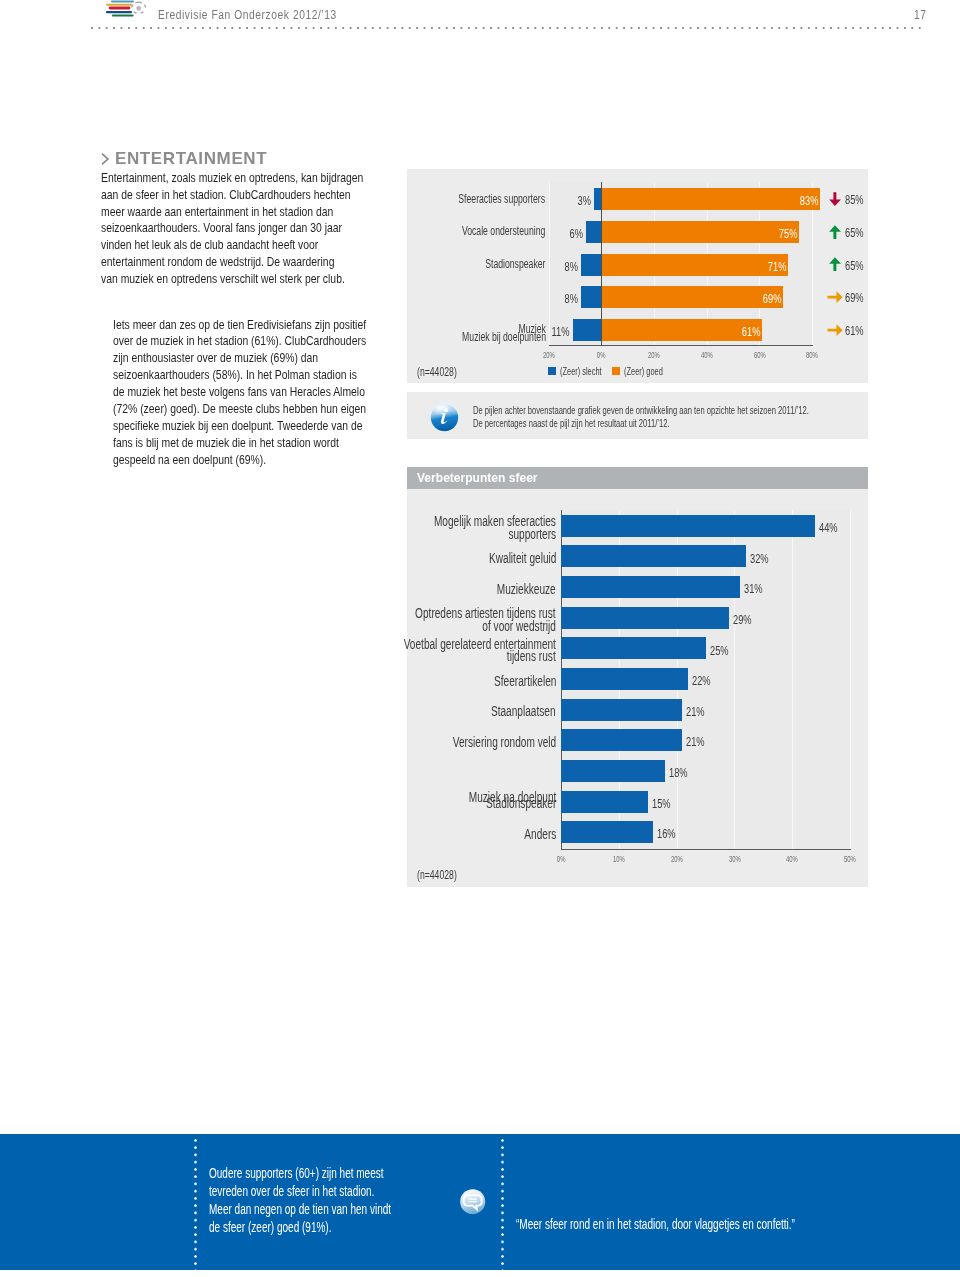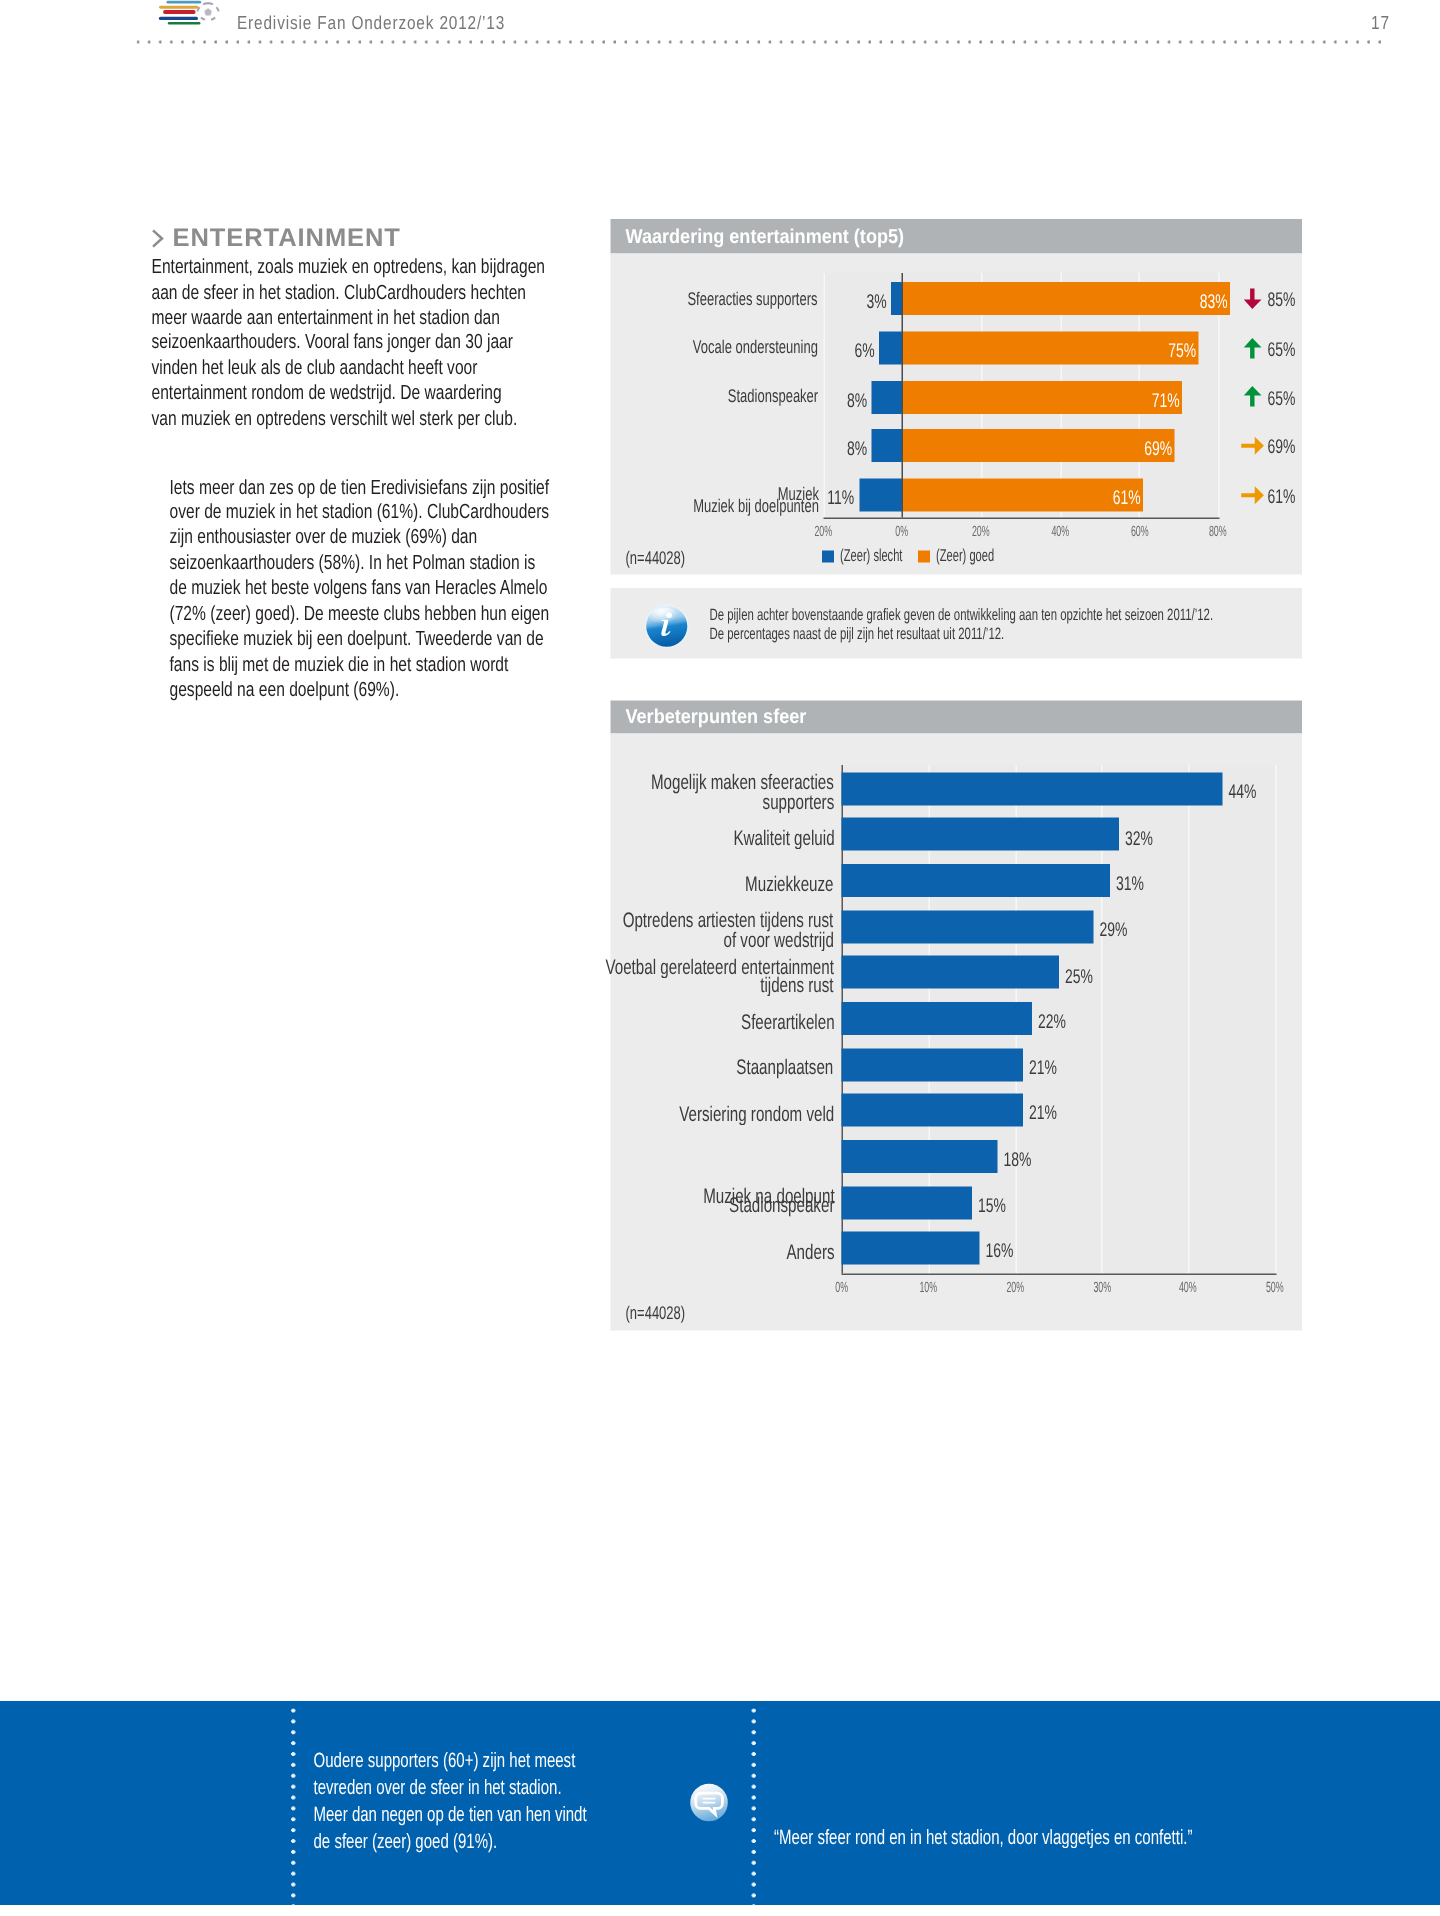--- a/index.html
+++ b/index.html
@@ -136,23 +136,20 @@
       <div>over de muziek in het stadion (61%). ClubCardhouders</div>
       <div>zijn enthousiaster over de muziek (69%) dan</div>
       <div>seizoenkaarthouders (58%). In het Polman stadion is</div>
       <div>de muziek het beste volgens fans van Heracles Almelo</div>
       <div>(72% (zeer) goed). De meeste clubs hebben hun eigen</div>
       <div>specifieke muziek bij een doelpunt. Tweederde van de</div>
       <div>fans is blij met de muziek die in het stadion wordt</div>
       <div>gespeeld na een doelpunt (69%).</div>
     </div>
 
-  <div id="panel1head" class="panel-head">
-      <span class="cond">Waardering entertainment (top5)</span>
-    </div>
   <div id="panel1" class="panel"></div>
   <div id="chart1">
       <div id="plot1">
         <div class="gl" style="left: 0px;"></div>
         <div class="gl" style="left: 105.2px;"></div>
         <div class="gl" style="left: 157.8px;"></div>
         <div class="gl" style="left: 210.4px;"></div>
         <div class="gl" style="left: 263px;"></div>
       </div>
       <div id="axis1"></div>

